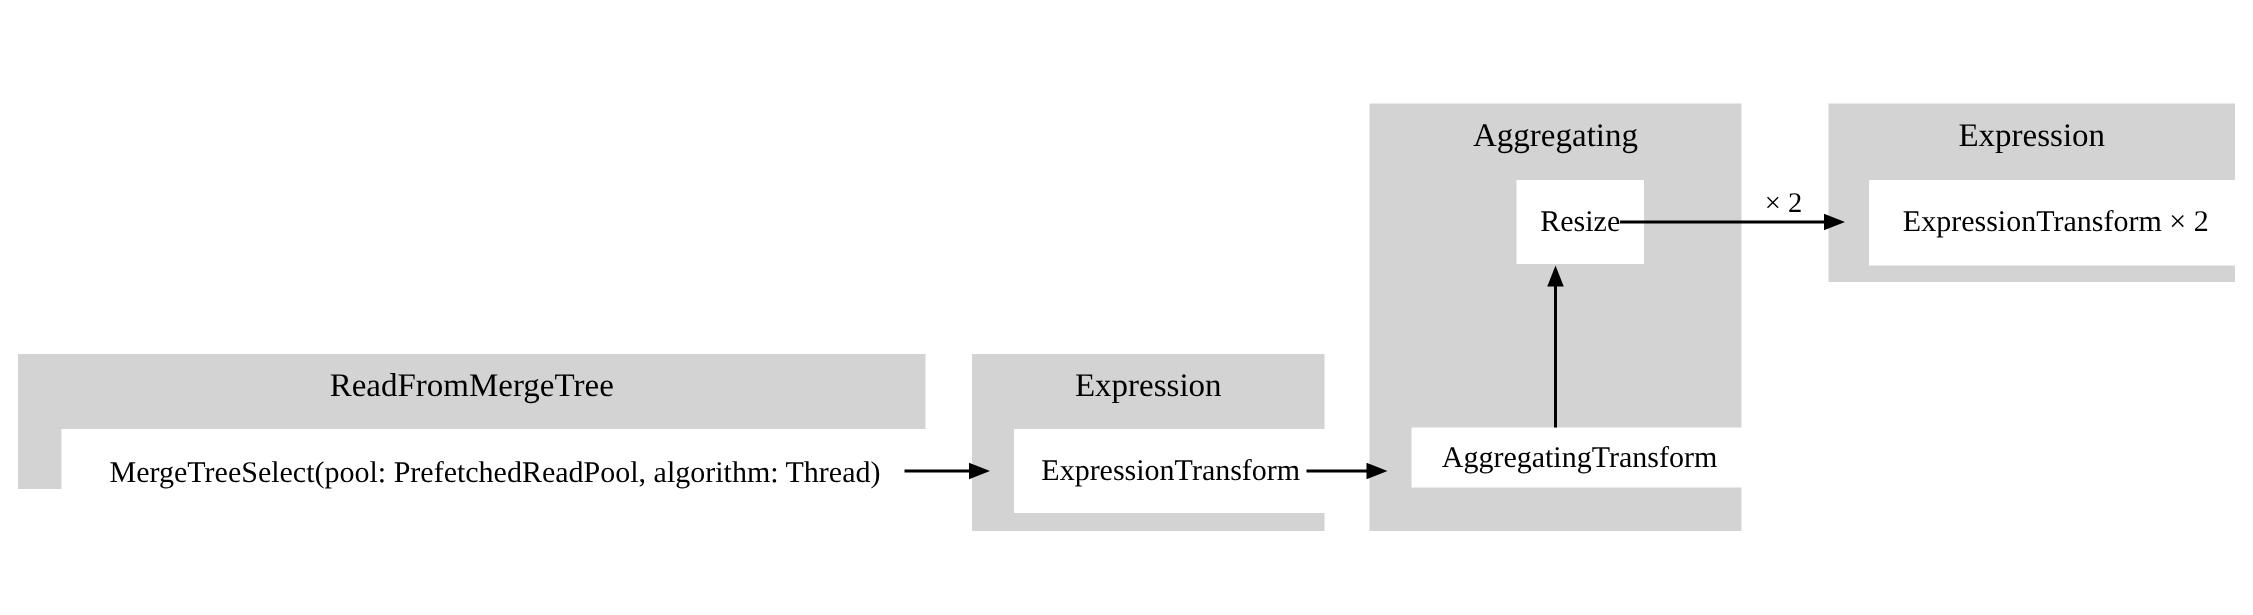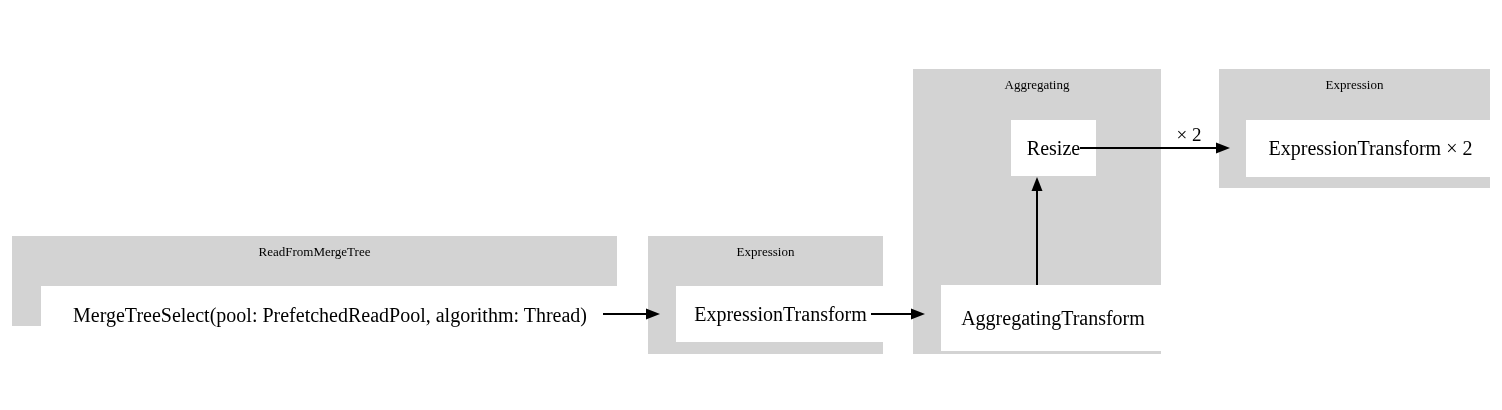--- a/index.html
+++ b/index.html
@@ -8,36 +8,36 @@
   }
   html,body{margin:0;padding:0;background:var(--bg);}
   .canvas{
     position:relative; width:1502px; height:410px; background:var(--bg);
     font-family:"Liberation Serif","DejaVu Serif",serif; color:var(--text);
     overflow:hidden;
   }
   .cluster{position:absolute; background:var(--cluster-fill);}
   .cluster-title{
     position:absolute; top:8px; left:0; right:0;
-    text-align:center; font-size:13px; line-height:1.2; white-space:nowrap;
+    text-align:center; font-size:22px; line-height:1.2; white-space:nowrap;
   }
   .node{
     position:absolute; background:var(--node-fill);
     display:flex; align-items:center; justify-content:center;
     font-size:20px; white-space:nowrap;margin-left:16px;
   }
   
   .c1{left:12px;  top:236px; width:605px; height:90px;}
   .c2{left:648px; top:236px; width:235px; height:118px;}
   .c3{left:913px; top:69px;  width:248px; height:285px;}
   .c4{left:1219px;top:69px;  width:271px; height:119px;}
   
   .n1{left:13px; top:50px;  width:578px; height:58px;text-align:right;}
   .n2{left:12px; top:50px;  width:209px; height:56px;}
-  .n3{left:12px; top:216px; width:224px; height:66px;}
+  .n3{left:12px; top:216px; width:224px; height:40px;}
   .n4{left:82px; top:51px;  width:85px;  height:56px;}
   .n5{left:11px; top:51px;  width:249px; height:57px;}
   
   .edges{position:absolute; left:0; top:0; width:1502px; height:410px; pointer-events:none;}
   .edge-line{stroke:var(--edge); stroke-width:2; fill:none;}
   .arrowhead{fill:var(--edge); stroke:none;}
   .edge-label{font-size:19px; fill:var(--text); font-family:"Liberation Serif","DejaVu Serif",serif;}
 </style>
 </head>
 <body>

